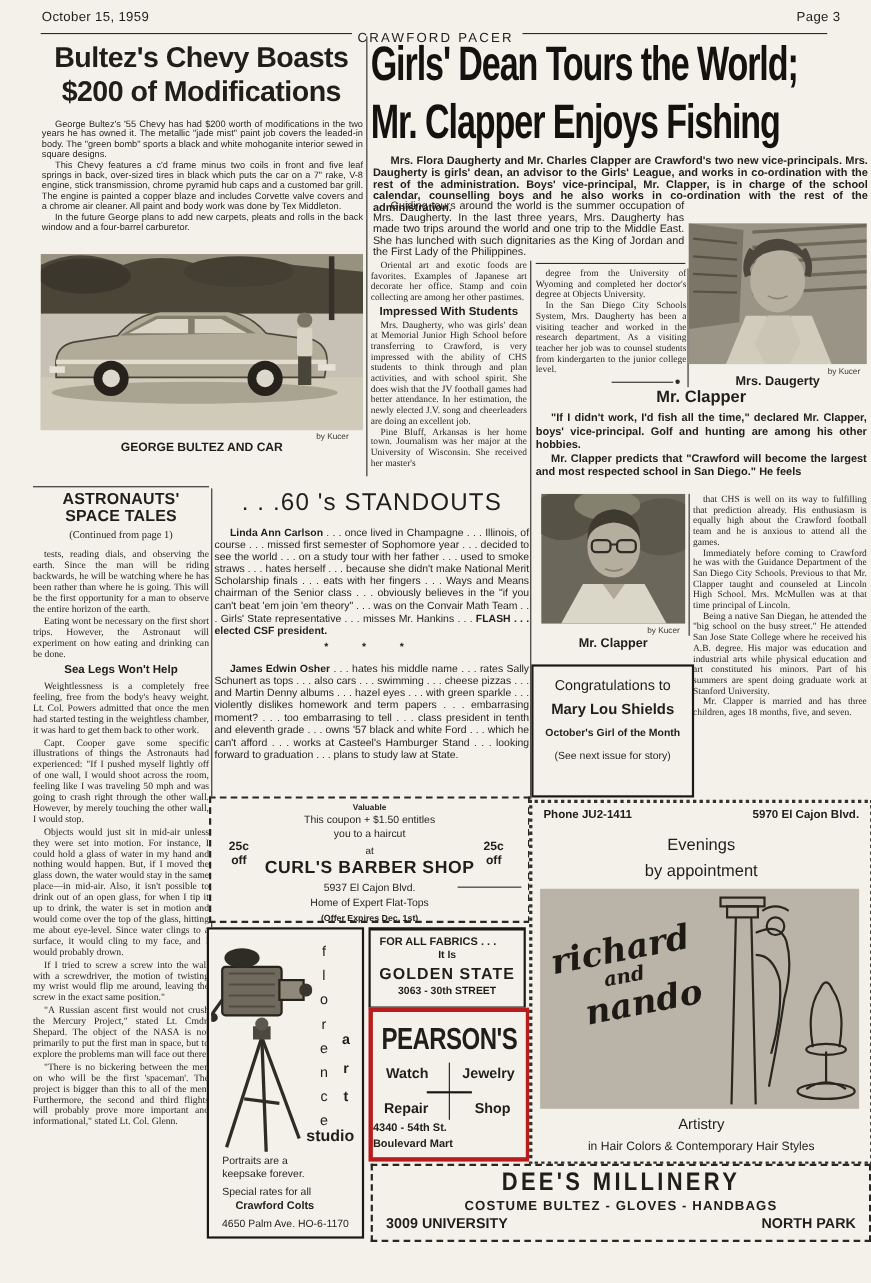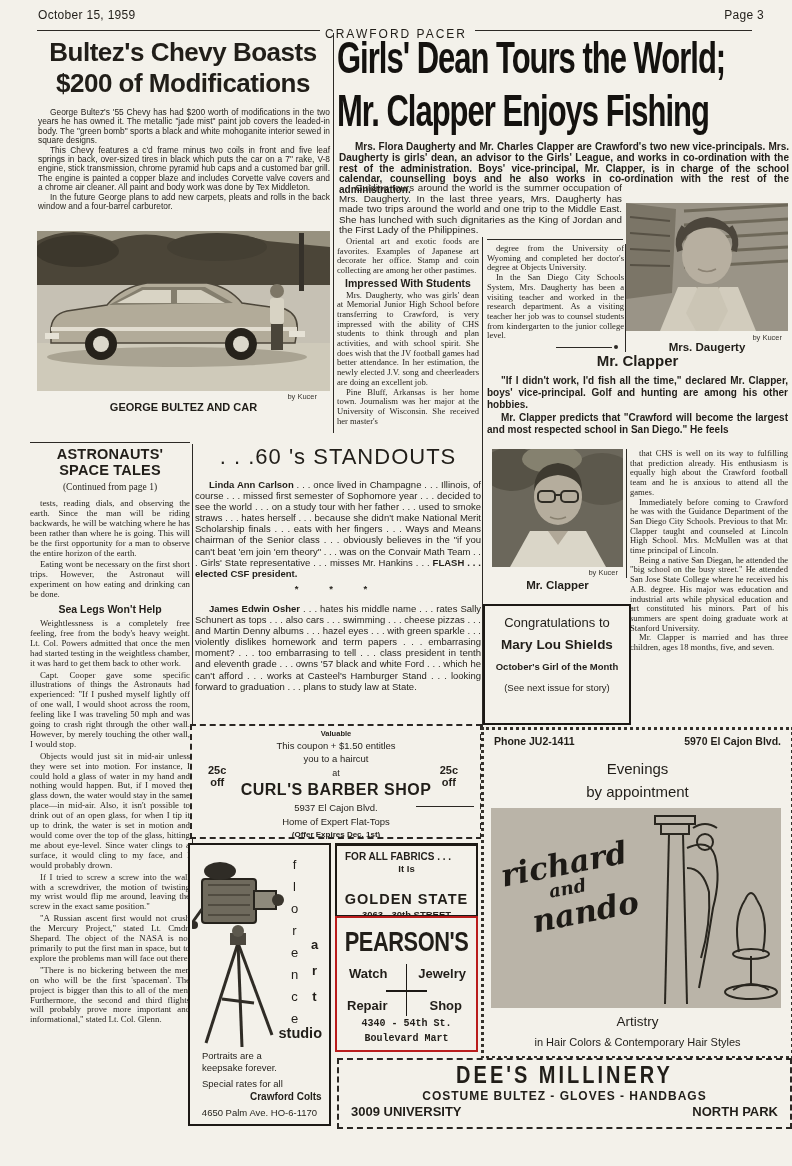--- a/index.html
+++ b/index.html
@@ -83,31 +83,31 @@
   .vert{position:absolute;writing-mode:vertical-rl;text-orientation:upright;}
   .flo-name{left:97px;top:12px;font-size:13px;letter-spacing:7px;}
   .flo-art{left:117px;top:92px;font-size:13px;font-weight:bold;letter-spacing:11px;}
   .flo-studio{position:absolute;left:58px;top:180px;width:74px;text-align:right;font-weight:bold;font-size:14.5px;}
   .flo-t{position:absolute;left:12px;font-size:9.5px;line-height:12px;}
   .flo-addr{position:absolute;left:0;top:262px;width:100%;text-align:center;font-size:9.5px;}
 
   .golden{left:335px;top:843px;width:139px;height:69px;border:2px solid #1c1915;border-top-width:3px;}
   .golden .f1{font-weight:bold;font-size:10px;margin:5px 0 0 8px;}
   .golden .f2{font-weight:bold;font-size:9.5px;text-align:center;margin-top:1px;}
-  .golden .nm{font-weight:bold;font-size:14.5px;letter-spacing:1px;text-align:center;margin-top:17px;}
+  .golden .nm{font-weight:bold;font-size:14.5px;letter-spacing:1px;text-align:center;margin-top:4px;}
   .golden .ad{font-weight:bold;font-size:9.5px;text-align:center;margin-top:2px;}
 
-  .pearsons{left:335px;top:916px;width:139px;height:132px;border:2px solid #b91c1c;}
+  .pearsons{left:335px;top:916px;width:139px;height:132px;border:4px solid #b91c1c;}
   .pr-name{text-align:center;font-weight:bold;font-size:23px;letter-spacing:-.5px;margin-top:8px;
            transform:scale(.95,1.2);transform-origin:center top;}
   .pr-grid{position:absolute;left:0;top:46px;width:139px;height:52px;}
   .pr-w{position:absolute;font-weight:bold;font-size:13px;}
   .pr-v{position:absolute;left:69px;top:0;width:1px;height:52px;background:#1c1915;}
   .pr-h{position:absolute;left:49px;top:26px;width:41px;height:2px;background:#1c1915;}
-  .pr-ad{position:absolute;left:0;width:139px;text-align:center;font-weight:bold;font-size:10px;font-family:Liberation Mono, monospace;}
+  .pr-ad{position:absolute;left:0;width:139px;text-align:left;font-weight:bold;font-size:10px;}
 
   .rn{left:481px;top:727px;width:307px;height:326px;border:3px dotted #35322c;}
   .rn-phone{position:absolute;left:10px;top:5px;font-weight:bold;font-size:10.5px;}
   .rn-addr{position:absolute;right:10px;top:5px;font-weight:bold;font-size:10.5px;}
   .rn-e1{position:absolute;left:0;top:30px;width:100%;text-align:center;font-size:15px;}
   .rn-e2{position:absolute;left:0;top:53px;width:100%;text-align:center;font-size:15px;}
   .rn-illo{position:absolute;left:7px;top:78px;width:290px;height:200px;background:#bab4a8;overflow:hidden;}
   .rn-script{position:absolute;left:14px;top:40px;transform:rotate(-11deg);
              font-family:"DejaVu Serif",serif;font-style:italic;font-weight:bold;color:#1d1a16;}
   .rn-s1{font-size:31px;line-height:30px;}
@@ -340,21 +340,21 @@
       <ellipse cx="28" cy="20" rx="16" ry="9" fill="#2f2c26"></ellipse>
       <line x1="10" y1="58" x2="0" y2="72" stroke="#2f2c26" stroke-width="3"></line>
       <circle cx="2" cy="74" r="4" fill="#2f2c26"></circle>
     </svg>
     <div class="vert flo-name">florence</div>
     <div class="vert flo-art">art</div>
     <div class="flo-studio">studio</div>
     <div class="flo-t" style="top:205px;">Portraits are a</div>
     <div class="flo-t" style="top:217px;">keepsake forever.</div>
     <div class="flo-t" style="top:233px;">Special rates for all</div>
-    <div class="flo-t b" style="top:246px;left:24px;font-size:10px;margin-left:36px;">Crawford Colts</div>
+    <div class="flo-t b" style="top:246px;left:24px;font-size:10px;">Crawford Colts</div>
     <div class="flo-addr">4650 Palm Ave. HO-6-1170</div>
   </div>
 
   <div class="box golden">
     <div class="f1">FOR ALL FABRICS . . .</div>
     <div class="f2">It Is</div>
     <div class="nm">GOLDEN STATE</div>
     <div class="ad">3063 - 30th STREET</div>
   </div>
 

